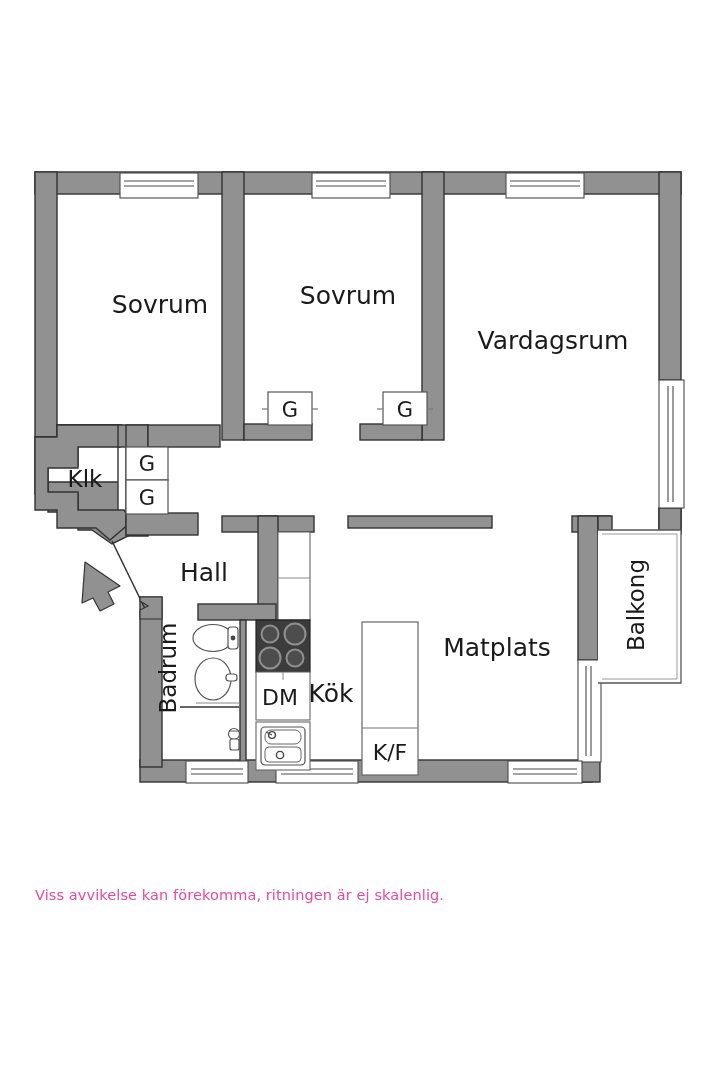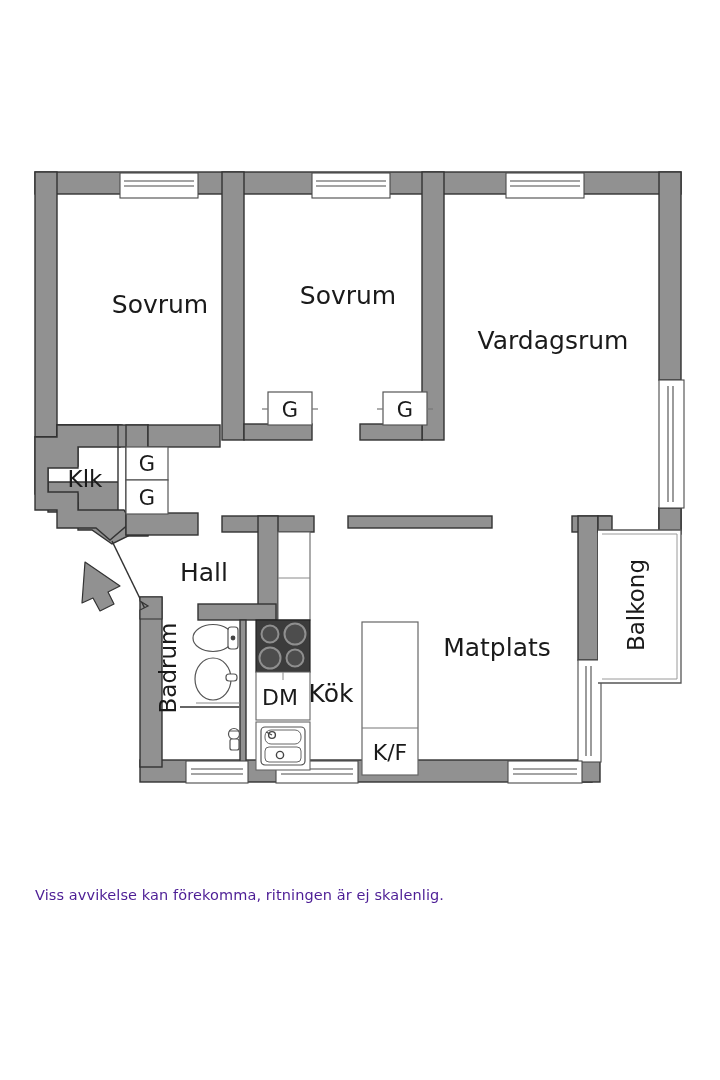--- a/index.html
+++ b/index.html
@@ -10,21 +10,21 @@
     overflow:hidden;
   }
   #plan-wrap{position:relative;width:720px;height:908px;}
   #floorplan-svg{display:block;position:absolute;left:0;top:0;}
   .caption{
     position:absolute;
     left:35px;
     top:887px;
     font-size:14.5px;
     letter-spacing:0.1px;
-    color:#4c1d95;
+    color:#ec4899;
     font-family:"DejaVu Sans","Liberation Sans",sans-serif;
     white-space:nowrap;
   }
   text{font-family:"DejaVu Sans","Liberation Sans",sans-serif;}
 </style>
 </head>
 <body>
 
 <div id="plan-wrap">
 

